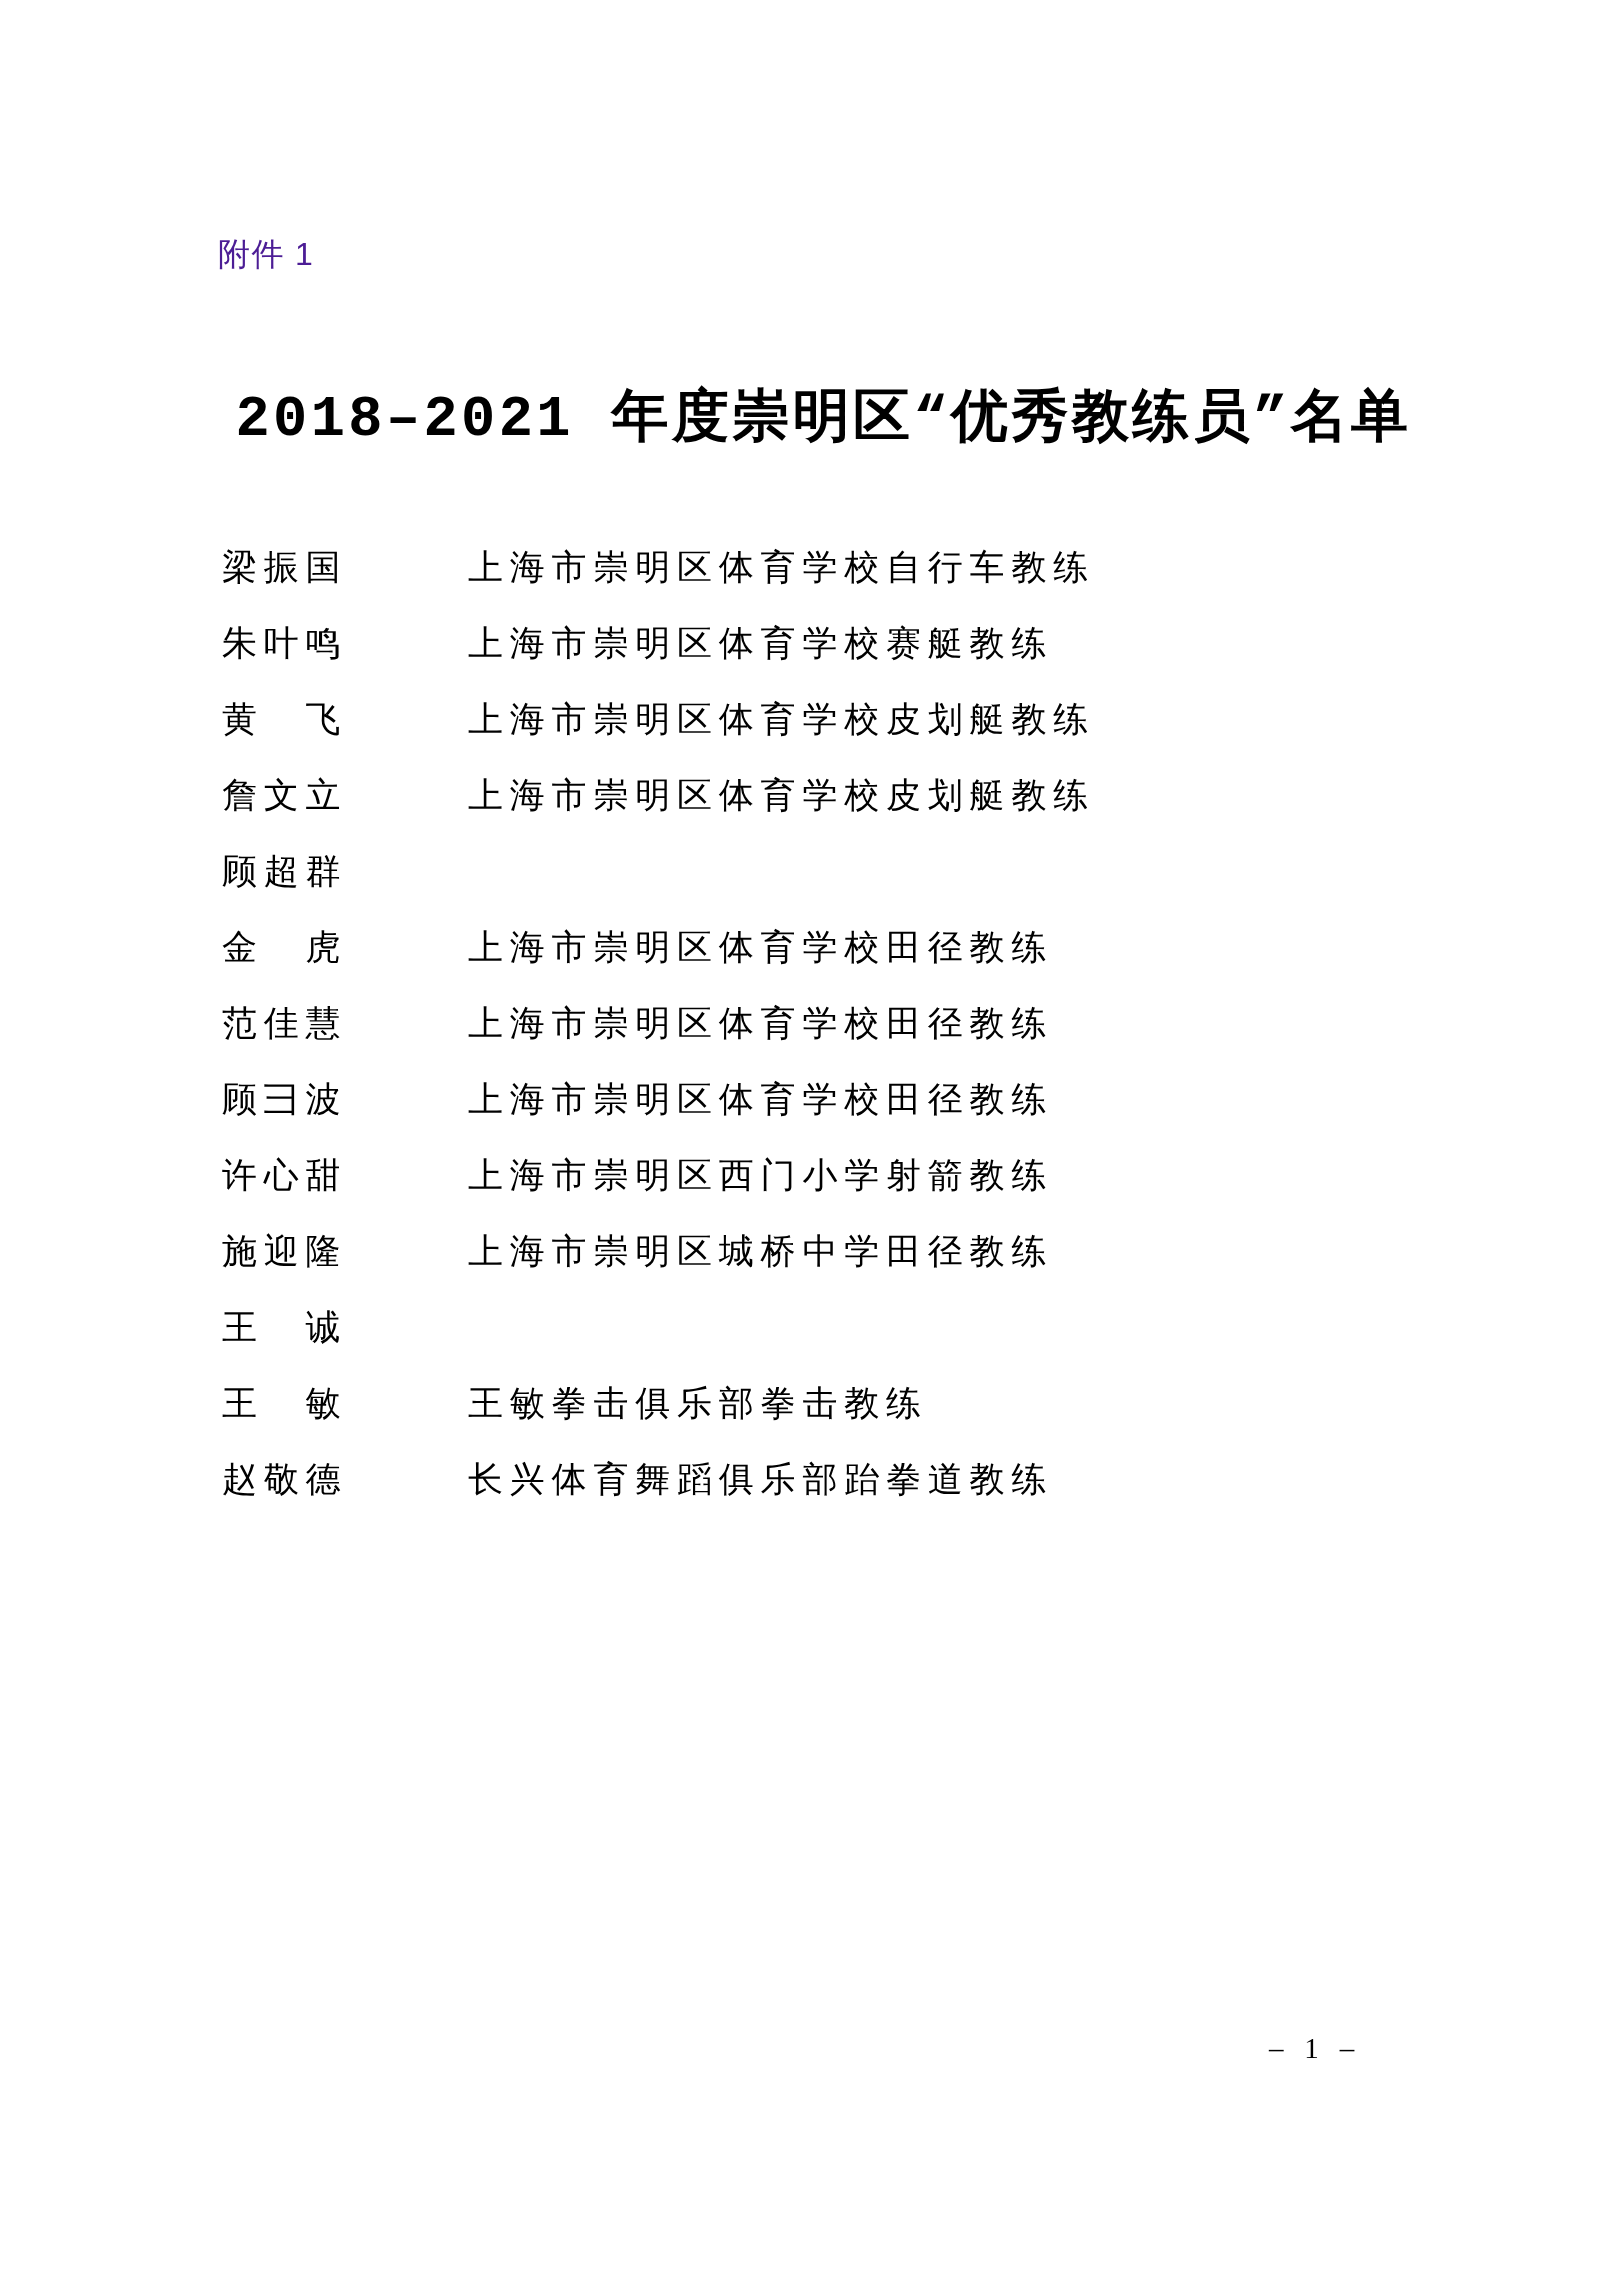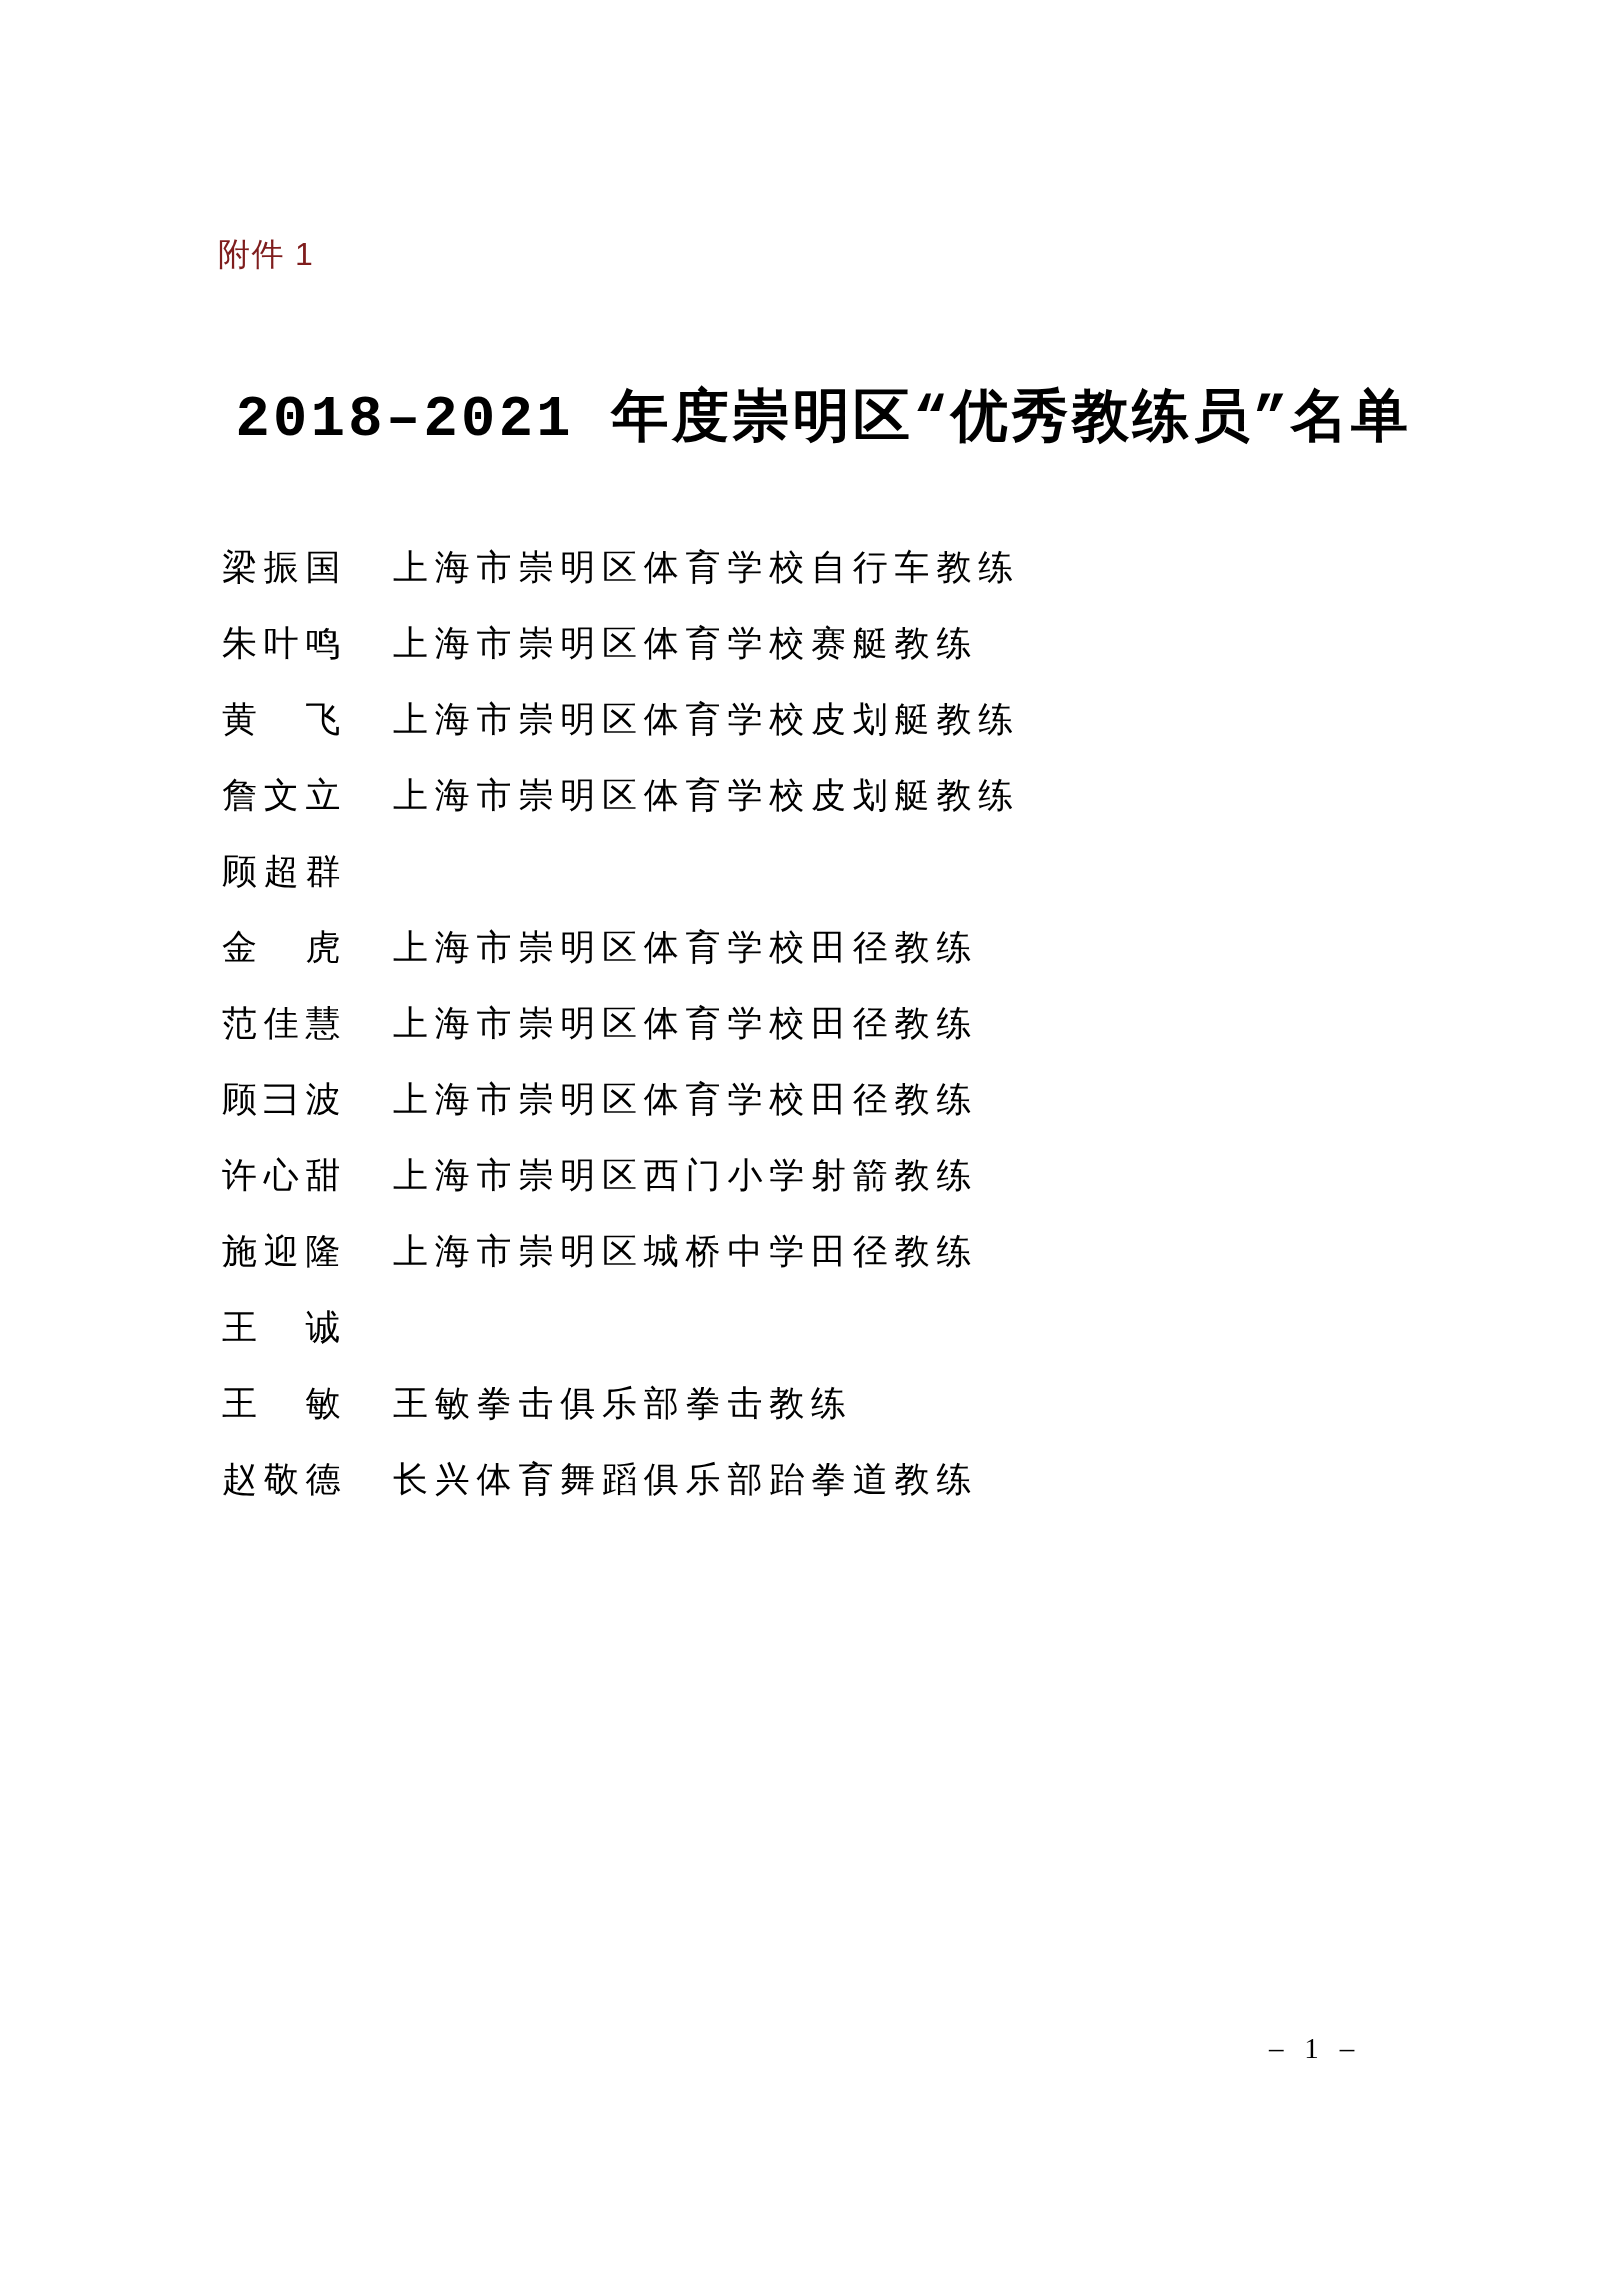--- a/index.html
+++ b/index.html
@@ -17,21 +17,21 @@
     overflow: hidden;
   }
   .attachment-label {
     position: absolute;
     left: 218px;
     top: 237px;
     font-family: "Liberation Sans", sans-serif;
     font-size: 32px;
     line-height: 1.1;
     letter-spacing: 1.4px;
-    color: #7f1d1d;
+    color: #4c1d95;
     white-space: pre;
   }
   .doc-title {
     position: absolute;
     left: 0;
     top: 373px;
     width: 100%;
     margin: 12px;
     text-align: center;
     font-family: Liberation Mono, monospace;
@@ -58,21 +58,21 @@
   }
   .coach-name {
     display: inline-block;
     min-width: 127px;
     letter-spacing: 6.8px;
     white-space: pre;
     flex: 0 0 auto;
   }
   .coach-affiliation {
     display: inline-block;
-    margin-left: 44px;
+    margin-left: 119px;
     letter-spacing: 6.8px;
     white-space: pre;
     flex: 0 0 auto;
   }
   .page-number {
     position: absolute;
     left: 1269px;
     top: 2031px;
     font-size: 29px;
     letter-spacing: 6.8px;

